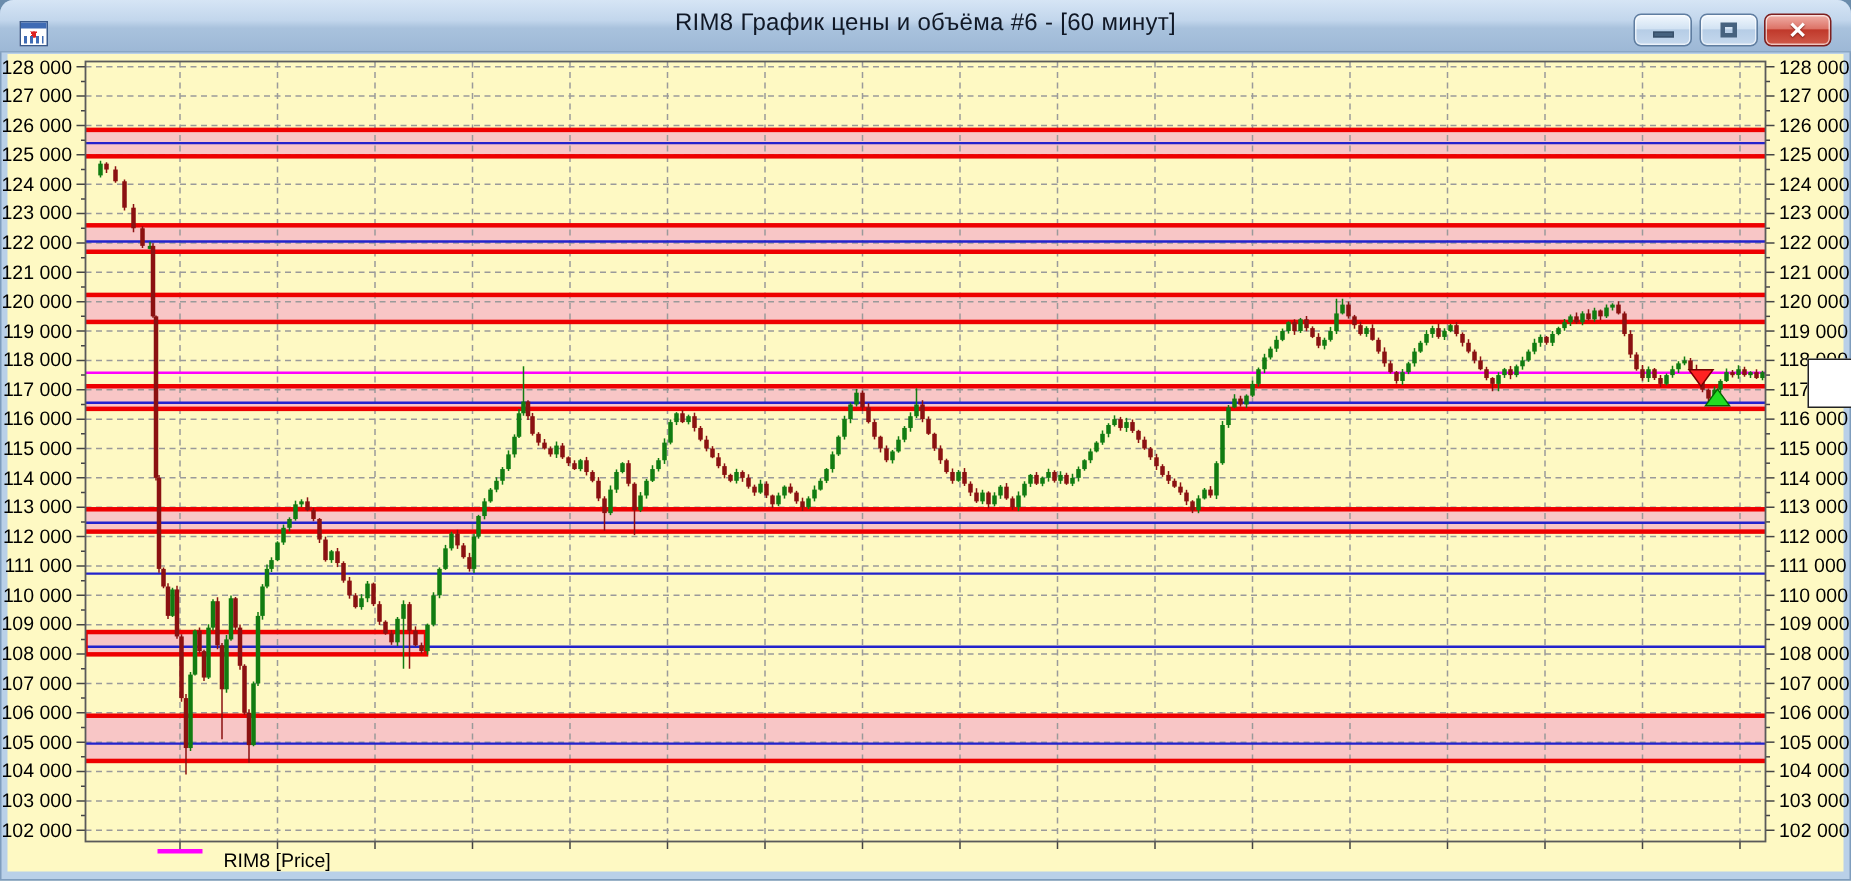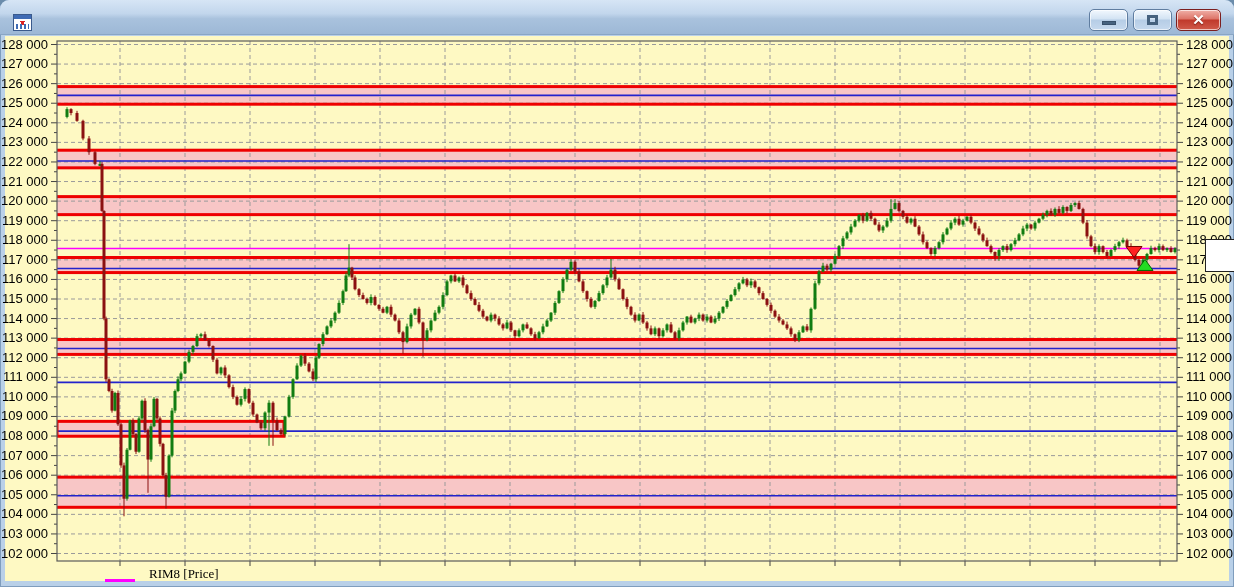--- a/index.html
+++ b/index.html
@@ -53,34 +53,35 @@
   
   #chart-svg { position:absolute; left:0; top:0; }
   .axis-label {
     position:absolute; font-size:13px; color:#000; white-space:nowrap;
     font-family:"Liberation Sans", sans-serif;
   }
   #price-tag {
     position:absolute; background:#fff; border:1px solid #222;
     font-size:13px; color:#ff00ff; padding:0 3px 1px 3px; line-height:15px;
   }
-  #legend { position:absolute; left:100px; top:530px; height:16px; display:flex; align-items:flex-end;font-family:Liberation Serif, serif; }
+  #legend { position:absolute; left:100px; top:530px; height:16px; display:flex; align-items:flex-start; }
   #legend-swatch { width:30px; height:3px; background:#ff00ff; margin-right:14px; }
   #legend-label { font-size:13px; color:#000; }
 </style>
 </head>
 <body>
 
 <div id="window">
   <div id="titlebar">
     <div id="app-icon">
       <div class="bar"></div>
         <div class="zig"></div>
         <div class="vols"></div>
     </div>
+    <div id="window-title">RIM8 График цены и объёма #6 - [60 минут]</div>
     <div id="btn-min" class="winbtn">
         <div class="glyph"></div>
       </div>
     <div id="btn-rest" class="winbtn">
         <div class="glyph"></div>
       </div>
     <div id="btn-close" class="winbtn">
         <div class="glyph">✕</div>
       </div>
   </div>

